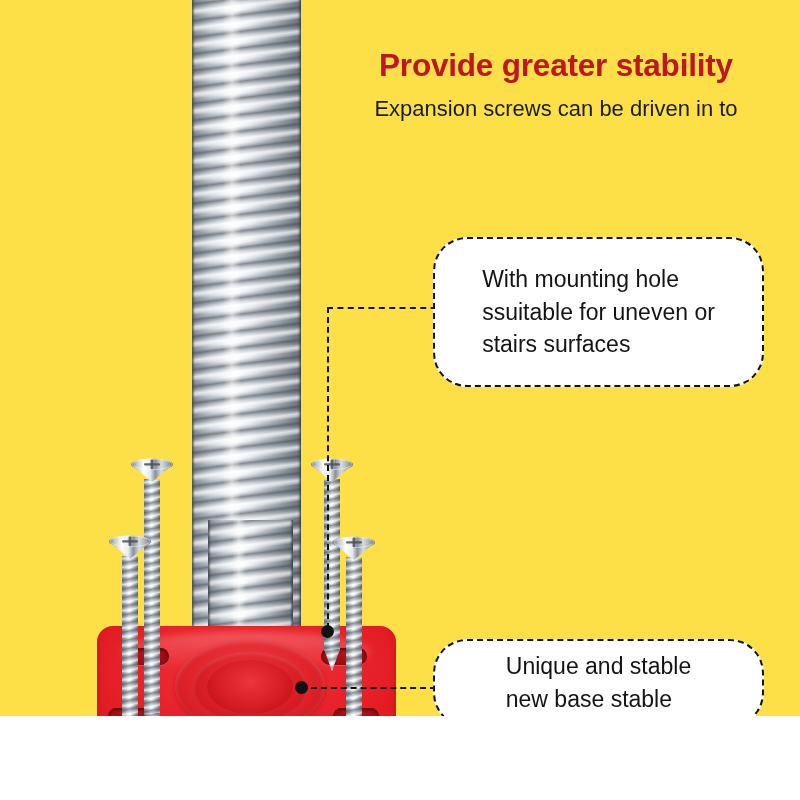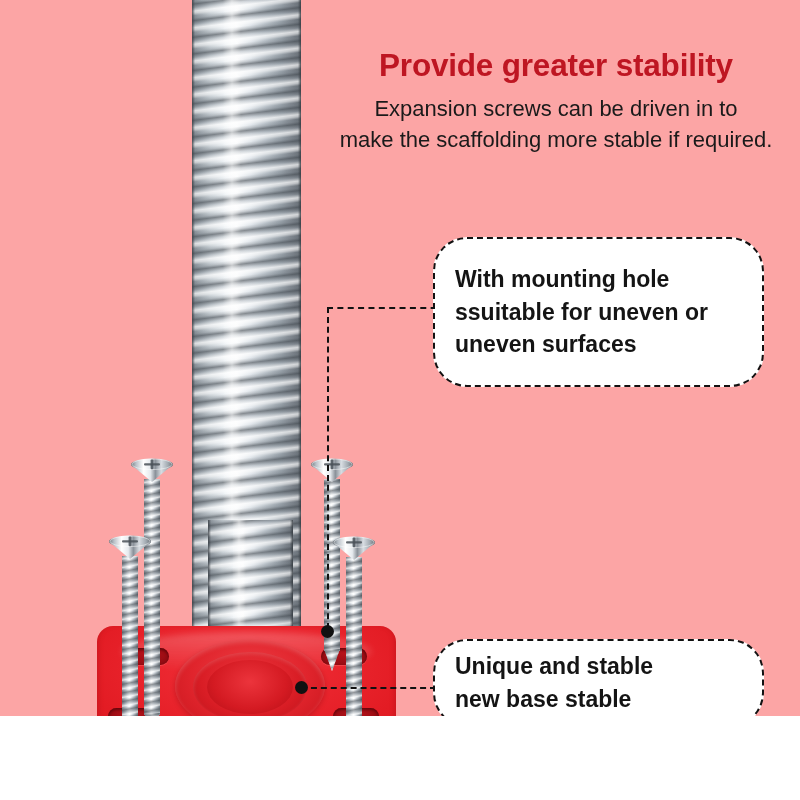--- a/index.html
+++ b/index.html
@@ -9,21 +9,21 @@
     background: #ffffff;
   }
   body {
     font-family: "Liberation Sans", sans-serif;
     -webkit-font-smoothing: antialiased;
   }
   #stage {
     position: relative;
     width: 800px;
     height: 716px;
-    background: #fca5a5;
+    background: #fde047;
     overflow: hidden;
   }
 
   
   .heading-block {
     position: absolute;
     left: 330px;
     top: 48px;
     width: 452px;
     text-align: center;
@@ -48,23 +48,23 @@
 
   
   .callout {
     position: absolute;
     box-sizing: border-box;
     border: 2.2px dashed #111111;
     border-radius: 34px;
     background: #ffffff;
     display: flex;
     align-items: center;
+    justify-content: center;
     padding: 6px 20px;
     z-index: 40;
-    font-weight: bold;
   }
   .callout p {
     margin: 0;
     font-size: 23px;
     color: #141414;
     line-height: 1.42;
     text-align: left;
   }
   .callout p span { display: block; white-space: nowrap; }
 
@@ -430,29 +430,28 @@
   <div class="leader lead-h" id="lead-mh-horiz"></div>
   <div class="lead-dot" id="lead-mh-dot"></div>
 
   <div class="leader lead-h" id="lead-bd-horiz"></div>
   <div class="lead-dot" id="lead-bd-dot"></div>
 
   <div class="heading-block">
     <h1 class="headline">Provide greater stability</h1>
     <p class="subline">
       <span>Expansion screws can be driven in to</span>
-      <span>make the scaffolding more stable if required.</span>
     </p>
   </div>
 
   <div class="callout" id="callout-mounting-hole">
     <p>
       <span>With mounting hole</span>
       <span>ssuitable for uneven or</span>
-      <span>uneven surfaces</span>
+      <span>stairs surfaces</span>
     </p>
   </div>
 
   <div class="callout" id="callout-base-design">
     <p>
       <span>Unique and stable</span>
       <span>new base stable</span>
     </p>
   </div>
 

